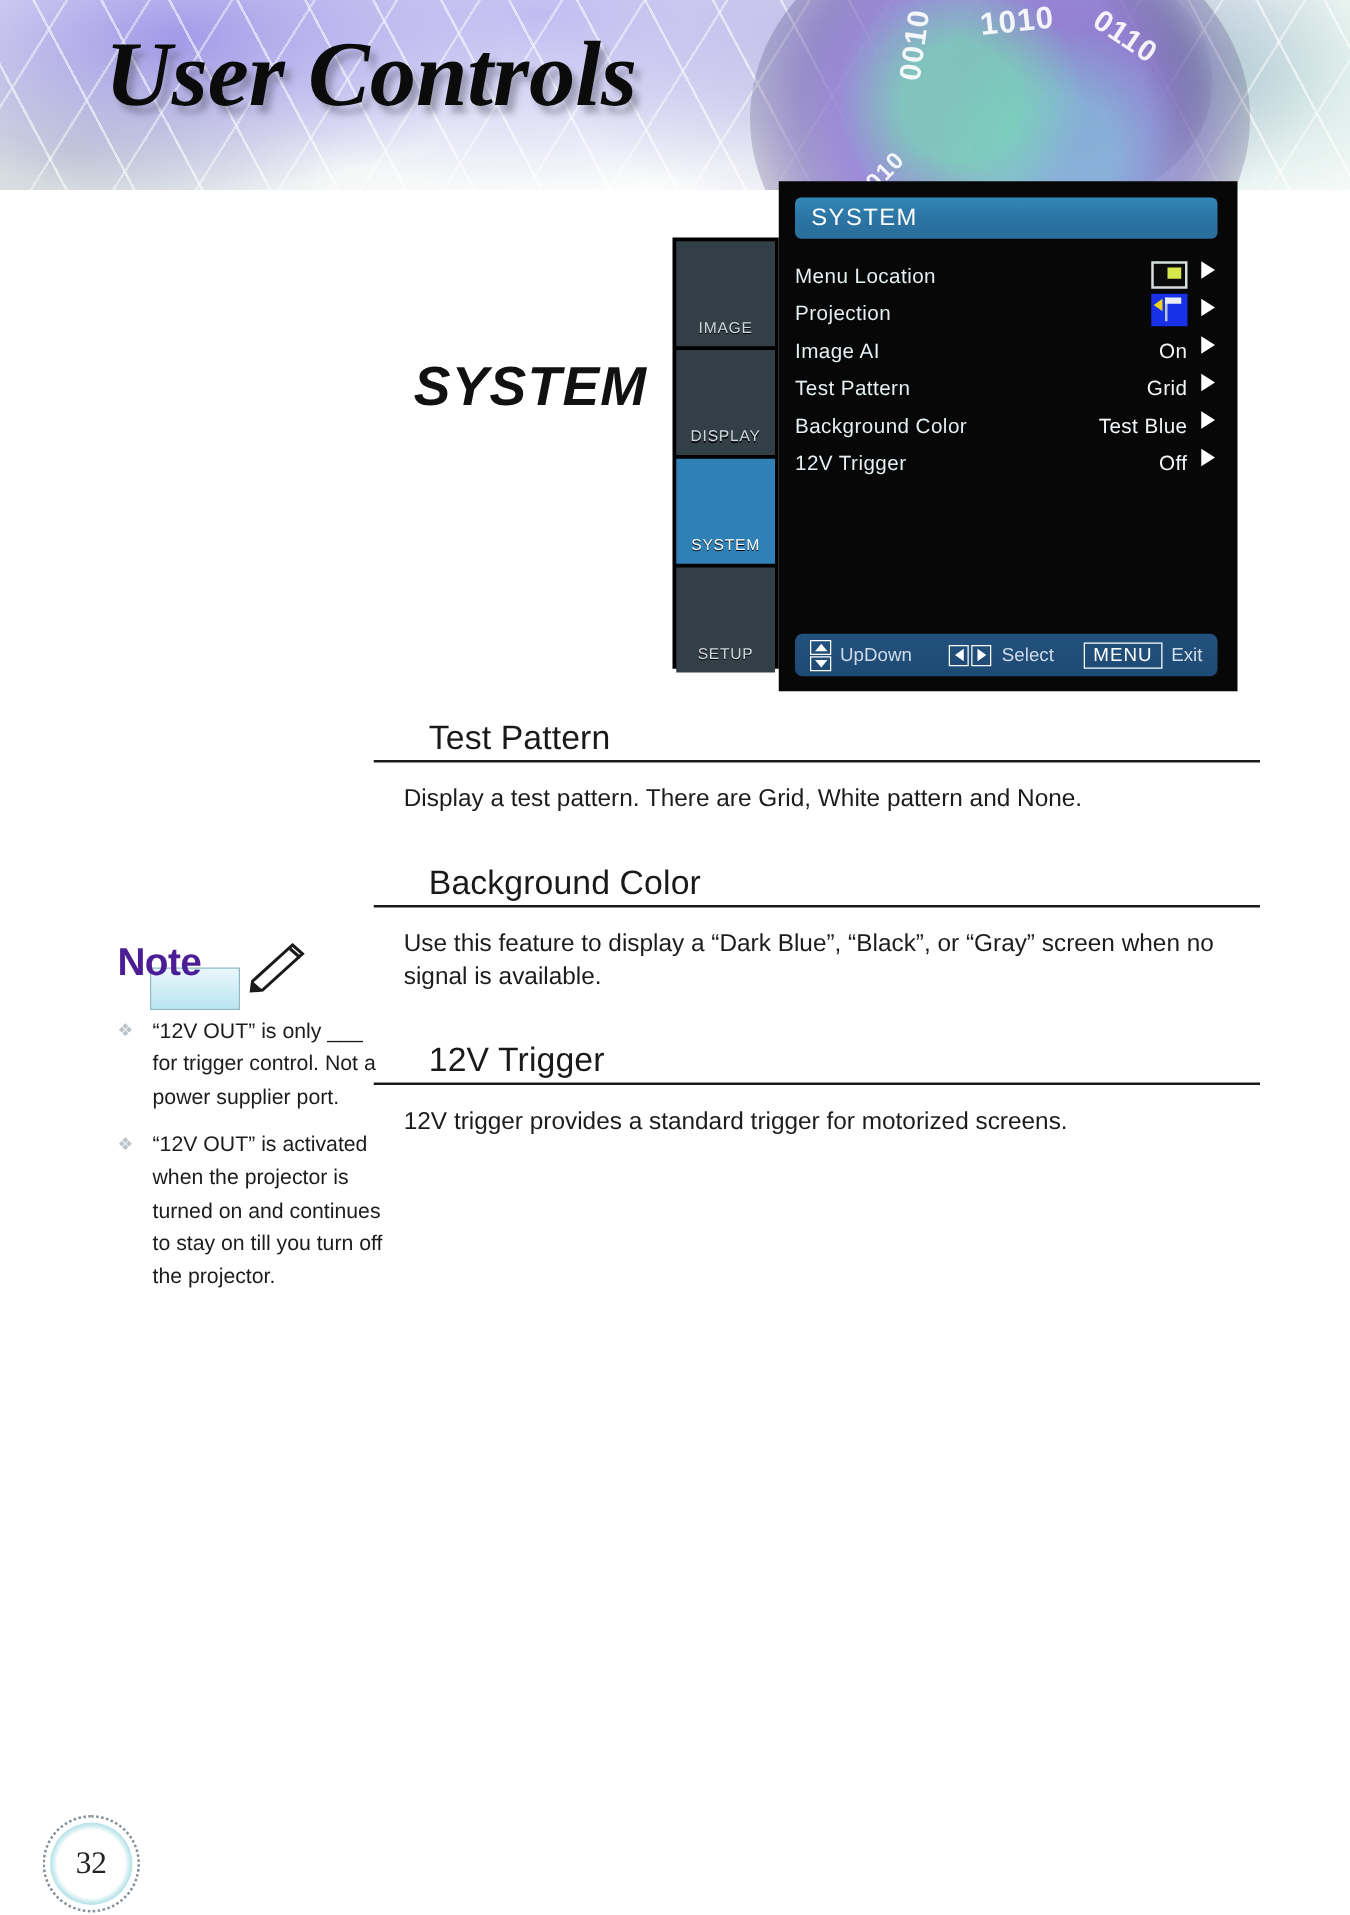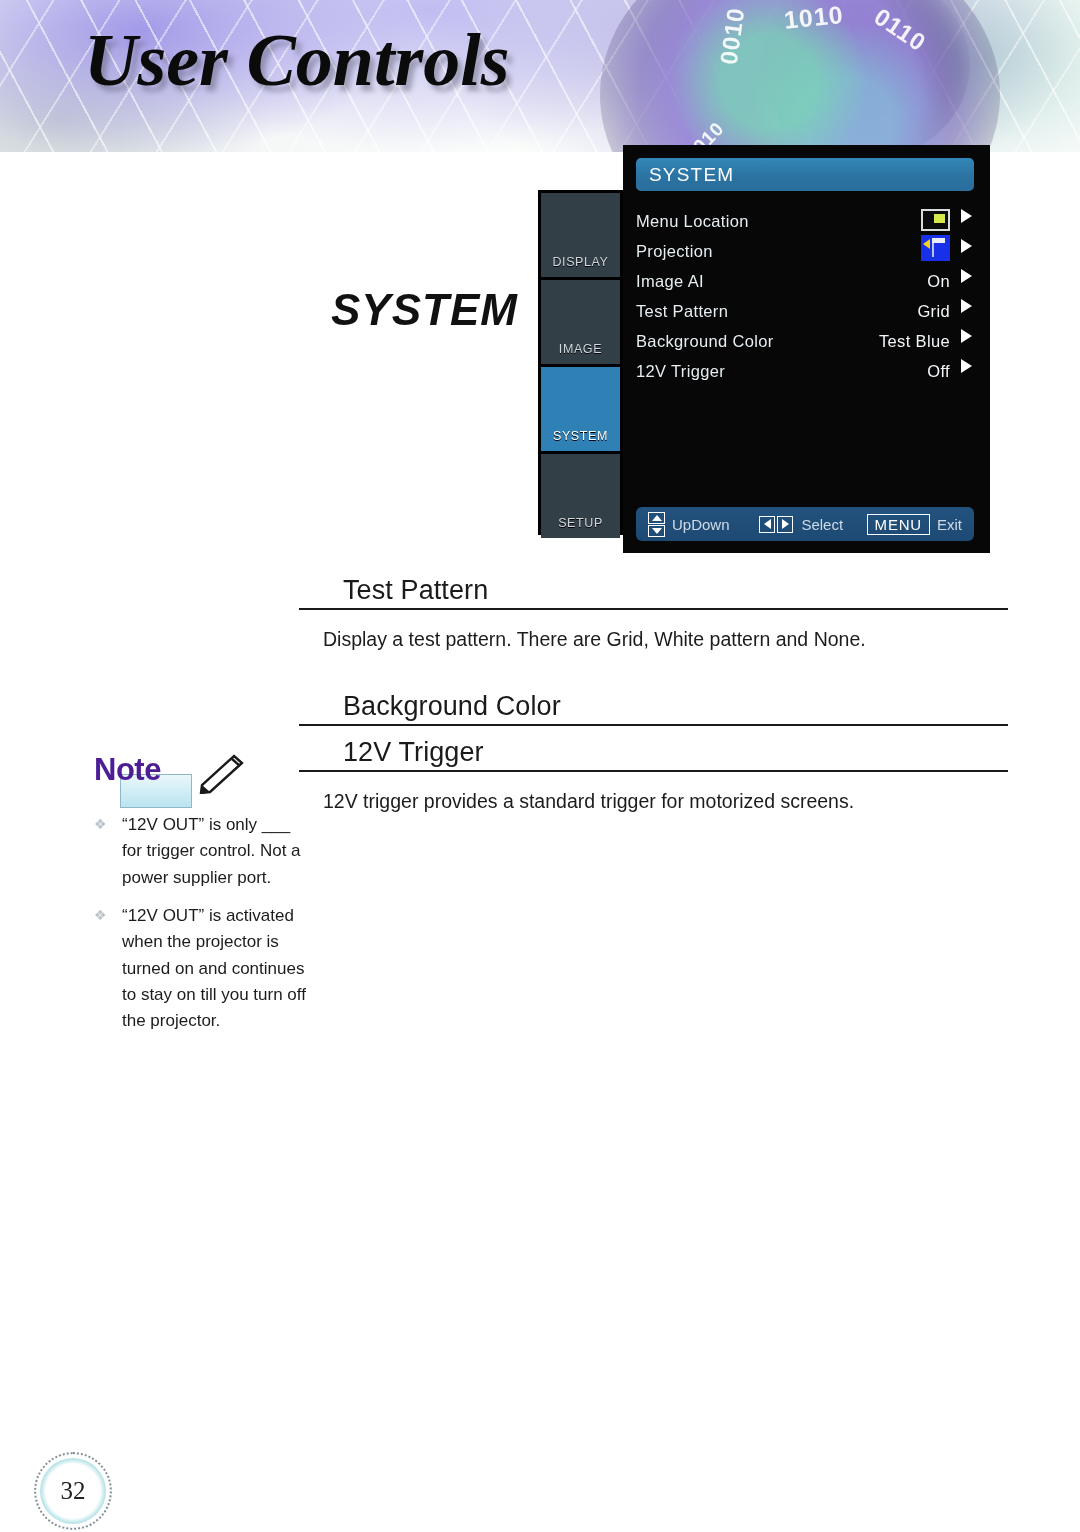--- a/index.html
+++ b/index.html
@@ -242,24 +242,24 @@
   </div>
   <div class="banner-title">User Controls</div>
 </div>
 
 <div class="section-title">SYSTEM</div>
 
 <div class="osd">
 
   <div class="osd-sidebar">
     <div class="osd-tab">
+      <span>IMAGE</span>
+    </div>
+    <div class="osd-tab">
       <span>DISPLAY</span>
-    </div>
-    <div class="osd-tab">
-      <span>IMAGE</span>
     </div>
     <div class="osd-tab active">
       <span>SYSTEM</span>
     </div>
     <div class="osd-tab">
       <span>SETUP</span>
     </div>
   </div>
 
   <div class="osd-panel">
@@ -355,20 +355,21 @@
       <div class="h-rule"></div>
     </div>
     <p class="p-body">Display a test pattern. There are Grid, White pattern and None.</p>
   </div>
 
   <div class="h-item">
     <div class="h-wrap">
       <div class="h-title">Background Color</div>
       <div class="h-rule"></div>
     </div>
+    <p class="p-body">Use this feature to display a “Dark Blue”, “Black”, or “Gray” screen when no signal is available.</p>
   </div>
 
   <div class="h-item">
     <div class="h-wrap">
       <div class="h-title">12V Trigger</div>
       <div class="h-rule"></div>
     </div>
     <p class="p-body">12V trigger provides a standard trigger for motorized screens.</p>
   </div>
 

